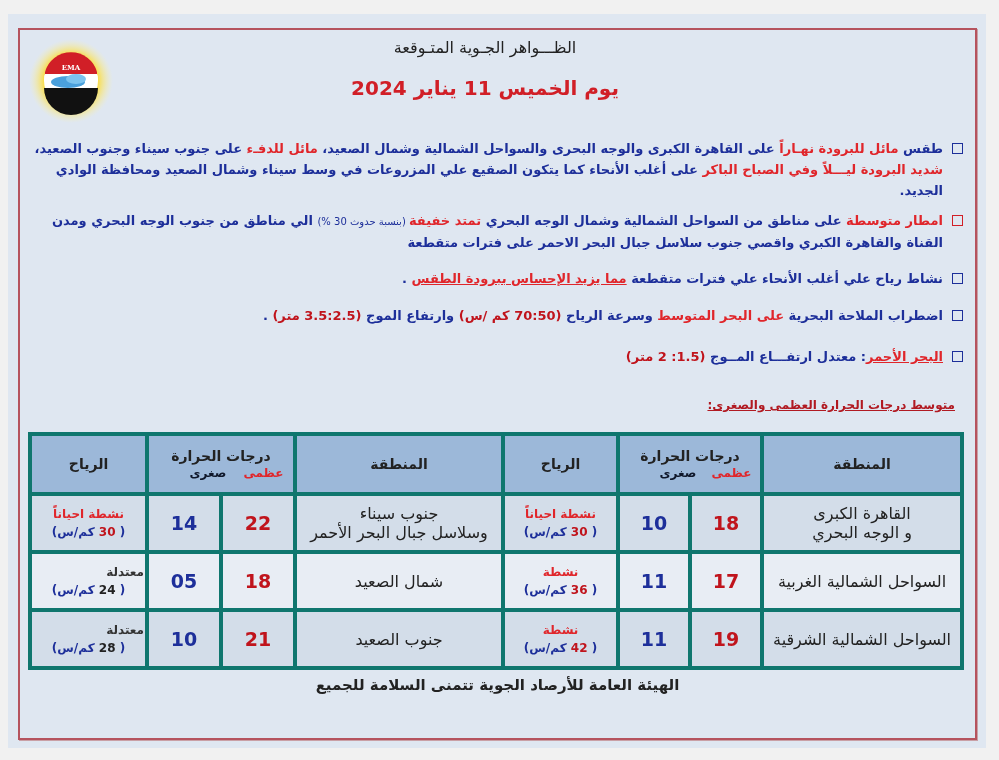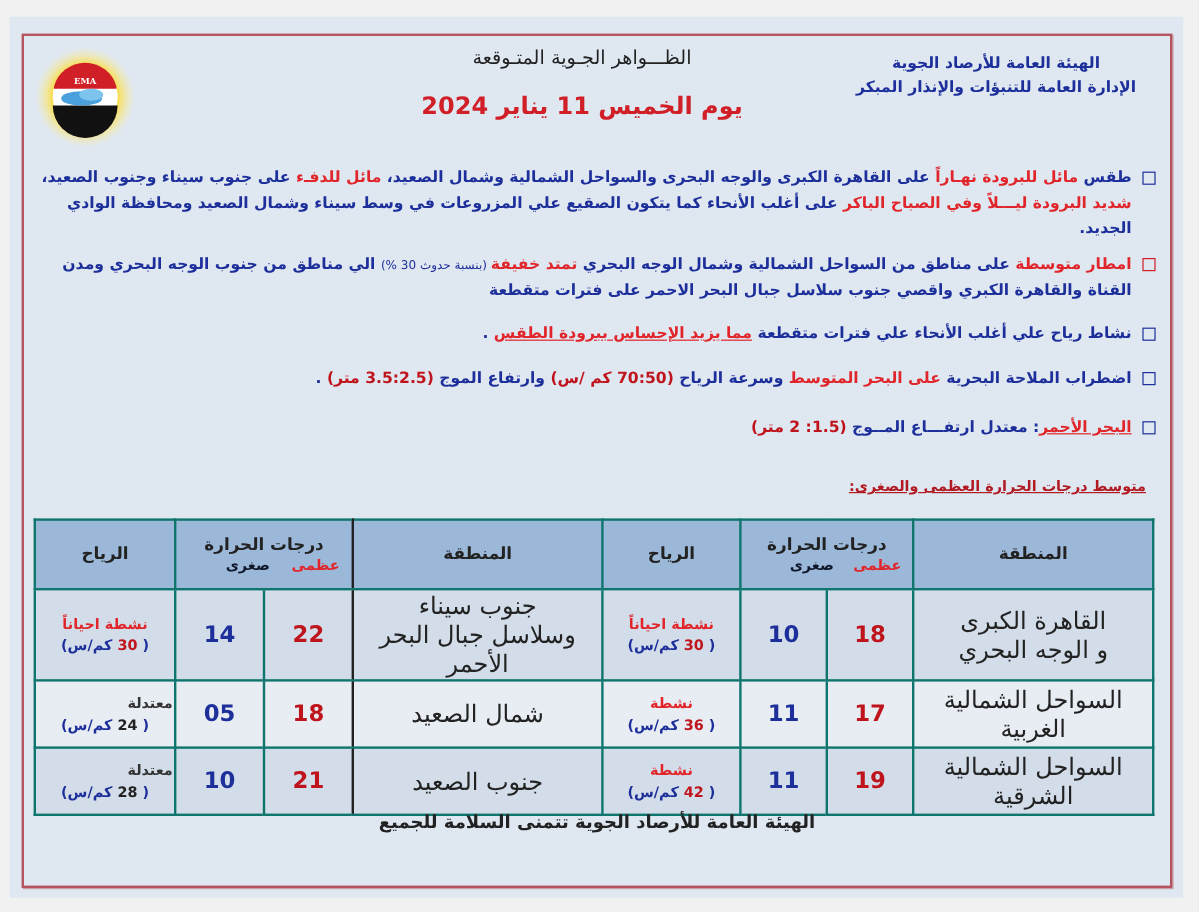--- a/index.html
+++ b/index.html
@@ -21,25 +21,25 @@
   .bul { position:relative; padding-right:20px; line-height:21px; margin-bottom:0; }
   .bul .box { position:absolute; right:0; top:5px; width:9px; height:9px; border:1.5px solid #1d2f9a; }
   .bul .box.red { border-color:#d11f27; }
   .red { color:#e0262b; }
   .dred { color:#c0141c; }
   .small { font-size:10px; font-weight:normal; }
   .ul { text-decoration:underline; }
   .section-title { position:absolute; right:20px; top:368px; color:#b11a22; font-weight:bold; font-size:12px;
                    text-decoration:underline; }
   table.temps { position:absolute; left:8px; top:402px; width:932px; border-collapse:collapse; table-layout:fixed; }
-  table.temps td, table.temps th { border:2px solid #0f766e; text-align:center; vertical-align:middle; }
+  table.temps td, table.temps th { border:4px solid #0f766e; text-align:center; vertical-align:middle; }
   table.temps th { background:#9cb8d9; color:#222; font-weight:bold; font-size:14px; height:54px; }
   .thsub { display:flex; justify-content:space-around; font-size:12px; margin-top:2px; }
   .thsub .mx { color:#e0262b; } .thsub .mn { color:#0f172a;margin-left:31px; }
-  table.temps td { font-size:20px; height:52px; color:#222; }
+  table.temps td { font-size:16px; height:52px; color:#222; }
   tr.r1 td, tr.r3 td { background:#d3dde9; }
   tr.r2 td { background:#e8edf4; }
   td.mx { color:#c0141c !important; font-weight:bold; font-size:19px !important; }
   td.mn { color:#1d2f9a !important; font-weight:bold; font-size:19px !important; }
   td.wind { font-size:12px !important; font-weight:bold; line-height:18px; }
   .wl.red { color:#e0262b; } .wl.blk { color:#333;text-align:right; }
   .wv { color:#1d2f9a; } .wv .n.red { color:#c0141c; } .wv .n.blk { color:#222; }
   .divider { border-left:2px solid #222 !important; }
   .footer { position:absolute; left:0; right:0; top:646px; text-align:center; font-weight:bold; font-size:15px; color:#222; }
 </style>
@@ -60,24 +60,20 @@
     <circle cx="43" cy="43" r="27" fill="#fff"></circle>
     <path d="M16 43 A27 27 0 0 1 70 43 Z" fill="#fff"></path>
     <path d="M17 34 A27 27 0 0 1 69 34 L69 36 L17 36 Z" fill="#d11f27"></path>
     <path d="M20 28 A27 27 0 0 1 66 28 L68 34 L18 34 Z" fill="#d11f27"></path>
     <path d="M16 50 L70 50 A27 27 0 0 1 16 50 Z" fill="#111"></path>
     <ellipse cx="40" cy="44" rx="17" ry="6" fill="#4aa0dc"></ellipse>
     <ellipse cx="48" cy="41" rx="10" ry="5" fill="#7cc3ee"></ellipse>
     <text x="43" y="32" text-anchor="middle" font-size="7" fill="#fff" font-weight="bold" font-family="DejaVu Serif, serif">EMA</text>
   </svg>
 
-  <div class="org rtl">
-    <div>الهيئة العامة للأرصاد الجوية</div>
-    <div>الإدارة العامة للتنبؤات والإنذار المبكر</div>
-  </div>
 
   <div class="title rtl">الظـــواهر الجـوية المتـوقعة</div>
   <div class="date rtl">يوم الخميس 11 يناير 2024</div>
 
   <div class="bullets rtl" id="bullets">
     <div class="bul" style="margin-bottom:9px"><span class="box"></span><span class="bt"><span class="">طقس </span><span class="red">مائل للبرودة نهـاراً</span><span class=""> على القاهرة الكبرى والوجه البحرى والسواحل الشمالية وشمال الصعيد، </span><span class="red">مائل للدفـء</span><span class=""> على جنوب سيناء وجنوب الصعيد، </span><span class="red">شديد البرودة ليـــلاً وفي الصباح الباكر</span><span class=""> على أغلب الأنحاء كما يتكون الصقيع علي المزروعات في وسط سيناء وشمال الصعيد ومحافظة الوادي الجديد.</span></span></div>
     <div class="bul" style="margin-bottom:15px"><span class="box red"></span><span class="bt"><span class="red">امطار متوسطة</span><span class=""> على مناطق من السواحل الشمالية وشمال الوجه البحري </span><span class="red">تمتد خفيفة</span><span class="small"> (بنسبة حدوث 30 %)</span><span class=""> الي مناطق من جنوب الوجه البحري ومدن القناة والقاهرة الكبري واقصي جنوب سلاسل جبال البحر الاحمر على فترات متقطعة</span></span></div>
     <div class="bul" style="margin-bottom:16px"><span class="box"></span><span class="bt"><span class="">نشاط رياح علي أغلب الأنحاء علي فترات متقطعة </span><span class="red ul">مما يزيد الإحساس ببرودة الطقس</span><span class=""> .</span></span></div>
     <div class="bul" style="margin-bottom:20px"><span class="box"></span><span class="bt"><span class="">اضطراب الملاحة البحرية </span><span class="red">على البحر المتوسط</span><span class=""> وسرعة الرياح </span><span class="dred">(70:50 كم /س)</span><span class=""> وارتفاع الموج </span><span class="dred">(3.5:2.5 متر)</span><span class=""> .</span></span></div>
     <div class="bul"><span class="box"></span><span class="bt"><span class="red ul">البحر الأحمر</span><span class="">: معتدل    ارتفـــاع المــوج </span><span class="dred">(1.5: 2 متر)</span></span></div>

